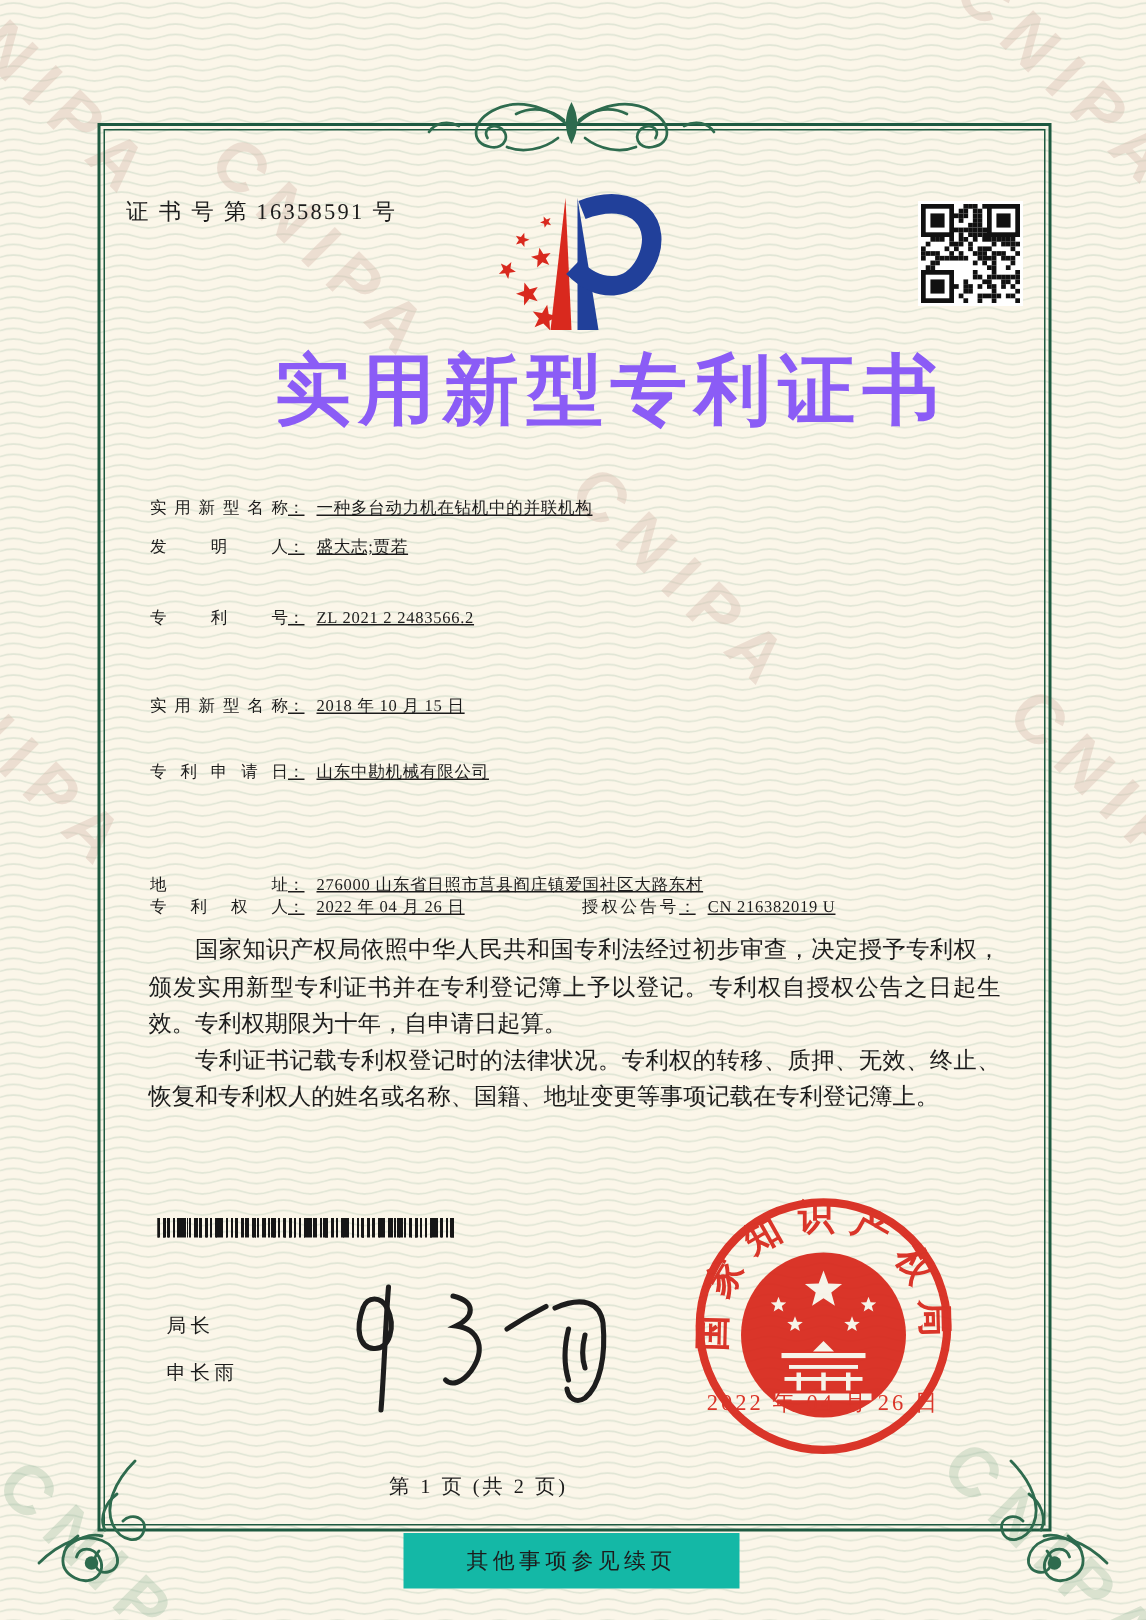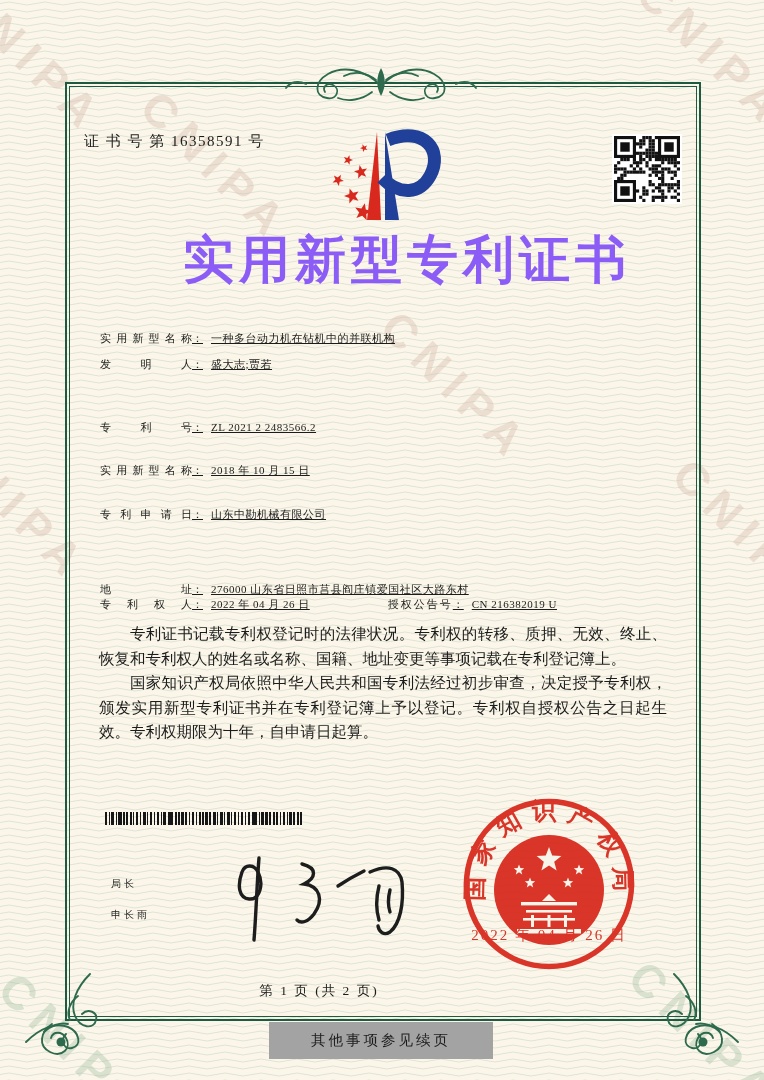--- a/index.html
+++ b/index.html
@@ -41,30 +41,30 @@
          text-align:justify;z-index:3;}
   .paras p{margin:0;text-indent:2em;}
   
   .barcode{left:105px;top:812px;width:199px;height:13px;z-index:3;
     background:
       repeating-linear-gradient(90deg,#161616 0 1.5px,rgba(0,0,0,0) 1.5px 3.5px),
       repeating-linear-gradient(90deg,#161616 0 1px,rgba(0,0,0,0) 1px 6.5px),
       repeating-linear-gradient(90deg,rgba(0,0,0,0) 0 4px,#161616 4px 5.5px,rgba(0,0,0,0) 5.5px 12px);
   }
   
-  .director{left:111px;top:868px;font-size:10px;line-height:31px;letter-spacing:3px;z-index:3;}
+  .director{left:111px;top:868px;font-size:13px;line-height:31px;letter-spacing:3px;z-index:3;}
   .signature{left:222px;top:842px;z-index:3;}
   
   .seal{left:463px;top:798px;width:172px;height:172px;z-index:4;opacity:.93;}
   .seal-date{position:absolute;left:0;top:128px;width:100%;text-align:center;
     color:#d8271b;font-size:15px;letter-spacing:2px;white-space:nowrap;}
   
   .page-num{left:65px;top:982px;width:508px;text-align:center;font-size:13.5px;letter-spacing:2px;z-index:3;}
   .cont-note-wrap{left:65px;top:1022px;width:632px;text-align:center;z-index:3;}
-  .cont-note{display:inline-block;background:#a3a3a3;padding:9px 42px;font-size:14.5px;letter-spacing:3px;}
+  .cont-note{display:inline-block;background:#14b8a6;padding:9px 42px;font-size:14.5px;letter-spacing:3px;}
   .decor{z-index:3;}
 </style>
 </head>
 <body>
 
 <svg id="waves" width="764" height="1080">
   <defs>
     <pattern id="wv" width="36" height="7" patternUnits="userSpaceOnUse">
       <path d="M0 3.5 Q9 .5 18 3.5 T36 3.5" fill="none" stroke="#c7d6c3" stroke-width="1"></path>
     </pattern>
@@ -298,39 +298,39 @@
   </svg>
 
 <div class="abs title">实用新型专利证书</div>
 
 <div class="abs frow" style="top:331px;">
   <span class="flabel">实用新型名称</span><span>：</span><span class="fvalue">一种多台动力机在钻机中的并联机构</span>
 </div>
 <div class="abs frow" style="top:357px;">
   <span class="flabel">发明人</span><span>：</span><span class="fvalue">盛大志;贾若</span>
 </div>
-<div class="abs frow" style="top:420px;">
+<div class="abs frow" style="top:404px;">
   <span class="flabel">专利号</span><span>：</span><span class="fvalue">ZL 2021 2 2483566.2</span>
 </div>
 <div class="abs frow" style="top:463px;">
   <span class="flabel">实用新型名称</span><span>：</span><span class="fvalue">2018 年 10 月 15 日</span>
 </div>
 <div class="abs frow" style="top:507px;">
   <span class="flabel">专利申请日</span><span>：</span><span class="fvalue">山东中勘机械有限公司</span>
 </div>
 <div class="abs frow" style="top:582px;">
   <span class="flabel">地址</span><span>：</span><span class="fvalue">276000 山东省日照市莒县阎庄镇爱国社区大路东村</span>
 </div>
 <div class="abs frow" style="top:597px;">
   <span class="flabel">专利权人</span><span>：</span><span class="fvalue">2022 年 04 月 26 日</span><span class="fpair2"><span class="flabel">授权公告号</span><span>：</span><span class="fvalue">CN 216382019 U</span></span>
 </div>
 
 <div class="abs paras">
+  <p>国家知识产权局依照中华人民共和国专利法经过初步审查，决定授予专利权，颁发实用新型专利证书并在专利登记簿上予以登记。专利权自授权公告之日起生效。专利权期限为十年，自申请日起算。</p>
   <p>专利证书记载专利权登记时的法律状况。专利权的转移、质押、无效、终止、恢复和专利权人的姓名或名称、国籍、地址变更等事项记载在专利登记簿上。</p>
-  <p>国家知识产权局依照中华人民共和国专利法经过初步审查，决定授予专利权，颁发实用新型专利证书并在专利登记簿上予以登记。专利权自授权公告之日起生效。专利权期限为十年，自申请日起算。</p>
 </div>
 
 <div class="abs barcode"></div>
 
 <div class="abs director">
   <div>局长</div>
   <div>申长雨</div>
 </div>
 
 <svg class="abs signature" width="195" height="105" viewBox="0 0 195 105">

